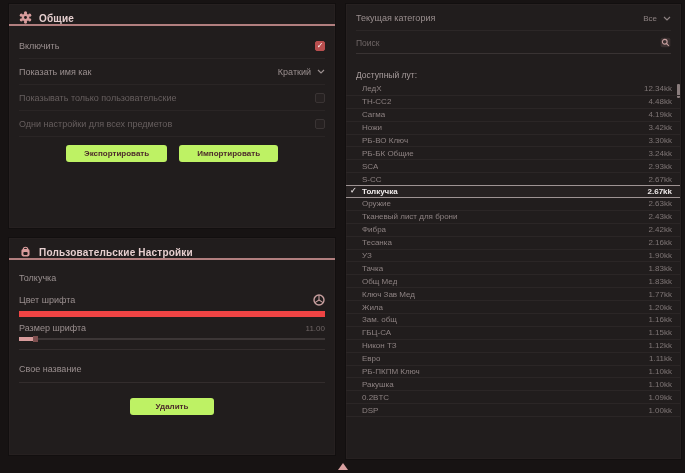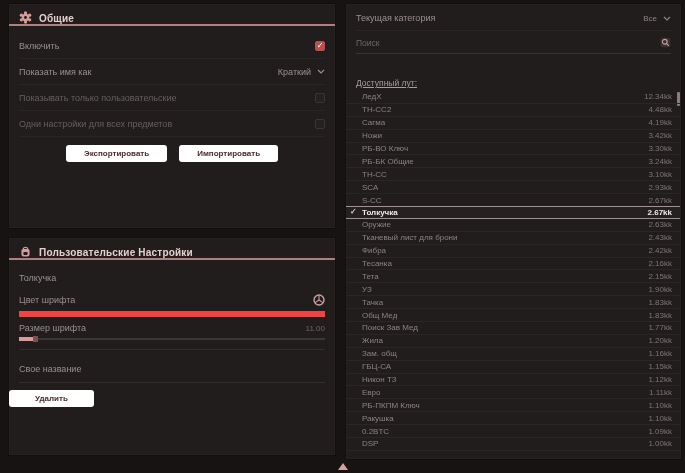--- a/index.html
+++ b/index.html
@@ -37,21 +37,21 @@
     width:10px; height:10px; border-radius:2px;
     border:1px solid #4a4242; background:#262121;
     display:flex; align-items:center; justify-content:center;
     font-size:8px; color:transparent;
   }
   .checkbox.checked { background:#b94f4f; border-color:#b94f4f; color:#fff; }
   .checkbox.dim { border-color:#3a3434; }
   .select-ctl { display:flex; align-items:center; gap:6px; color:#9a8f8f; font-size:9px; }
   .btn-row { display:flex; justify-content:center; gap:12px; margin-top:8px; }
   .btn {
-    background:#ffffff; color:#4d2b2b; border:none; border-radius:3px;
+    background:#bef264; color:#4d2b2b; border:none; border-radius:3px;
     font-family:"Liberation Sans",sans-serif; font-size:8px; font-weight:bold;
     padding:4px 18px; cursor:pointer;
   }
   .btn.wide { padding:4px 26px; }
 
   
   .item-name { margin:13px 10px 5px; font-size:9px; color:#9a9090; }
   .s-row {
     display:flex; align-items:center; justify-content:space-between;
     margin:0 10px; padding:6px 0 5px; border-bottom:6px solid #ef4444;
@@ -61,39 +61,39 @@
   .slider-wrap { margin:4px 10px 0; padding-bottom:9px; border-bottom:1px solid #332d2d; position:relative; }
   .slider-track { height:2px; background:#3c3636; position:relative; }
   .slider-fill { position:absolute; left:0; top:-1px; height:4px; width:17px; background:#d89c9c; }
   .slider-thumb { position:absolute; left:14px; top:-2px; width:5px; height:6px; background:#7d4f4f; }
   .name-row {
     display:flex; align-items:center; gap:10px;
     margin:8px 10px 0; padding:6px 0 8px; border-bottom:1px solid #332d2d;
     font-size:9px; color:#9a8f8f;
   }
   .name-input { flex:1; background:transparent; border:none; outline:none; color:#c9bfbf; font-size:9px; font-family:"Liberation Sans",sans-serif; }
-  .del-wrap { display:flex; justify-content:flex-start; margin-top:7px; }
+  .del-wrap { display:flex; justify-content:center; margin-top:15px; }
 
   
   .cat-row {
     display:flex; align-items:center; justify-content:space-between;
     margin:0 10px; padding:9px 0 7px; border-bottom:1px solid #2c2727;
     font-size:9px; color:#9a8f8f;
   }
   .cat-ctl { display:flex; align-items:center; gap:6px; font-size:8px; color:#8d8282; }
   .search-row {
     display:flex; align-items:center; justify-content:space-between;
     margin:0 10px; padding:6px 0 5px; border-bottom:1px solid #393333;
   }
   .search-input {
     flex:1; background:transparent; border:none; outline:none;
     font-size:8.5px; color:#c9bfbf; font-family:"Liberation Sans",sans-serif;
   }
   .search-input::placeholder { color:#6f6666; }
-  .list-label { margin:24px 10px 3px; font-size:8.5px; color:#a89d9d;text-decoration:underline; }
+  .list-label { margin:16px 10px 3px; font-size:8.5px; color:#a89d9d; }
   .loot-list { position:relative; margin:0 1px 0 0; }
   .loot-row {
     display:flex; align-items:center; justify-content:space-between;
     height:12.9px; padding:0 8px 0 16px;
     border-bottom:1px solid #2b2626;
     font-size:8px; color:#8d8282; position:relative; cursor:pointer;
   }
   .loot-row .l-name { white-space:nowrap; overflow:hidden; }
   .loot-row .l-val { color:#7f7676; }
   .loot-row.selected {
@@ -274,25 +274,20 @@
     <span class="l-name">РБ-ВО Ключ</span>
     <span class="l-val">3.30kk</span>
   </div>
       <div class="loot-row">
 
     <span class="l-name">РБ-БК Общие</span>
     <span class="l-val">3.24kk</span>
   </div>
       <div class="loot-row">
 
-    <span class="l-name">ТН-СС</span>
-    <span class="l-val">3.10kk</span>
-  </div>
-      <div class="loot-row">
-
     <span class="l-name">SCA</span>
     <span class="l-val">2.93kk</span>
   </div>
       <div class="loot-row">
 
     <span class="l-name">S-CC</span>
     <span class="l-val">2.67kk</span>
   </div>
       <div class="loot-row selected">
     <span class="check">✓</span>
@@ -314,41 +309,36 @@
     <span class="l-name">Фибра</span>
     <span class="l-val">2.42kk</span>
   </div>
       <div class="loot-row">
 
     <span class="l-name">Тесанка</span>
     <span class="l-val">2.16kk</span>
   </div>
       <div class="loot-row">
 
-    <span class="l-name">Тета</span>
-    <span class="l-val">2.15kk</span>
-  </div>
-      <div class="loot-row">
-
     <span class="l-name">УЗ</span>
     <span class="l-val">1.90kk</span>
   </div>
       <div class="loot-row">
 
     <span class="l-name">Тачка</span>
     <span class="l-val">1.83kk</span>
   </div>
       <div class="loot-row">
 
     <span class="l-name">Общ Мед</span>
     <span class="l-val">1.83kk</span>
   </div>
       <div class="loot-row">
 
-    <span class="l-name">Поиск Зав Мед</span>
+    <span class="l-name">Ключ Зав Мед</span>
     <span class="l-val">1.77kk</span>
   </div>
       <div class="loot-row">
 
     <span class="l-name">Жила</span>
     <span class="l-val">1.20kk</span>
   </div>
       <div class="loot-row">
 
     <span class="l-name">Зам. общ</span>

